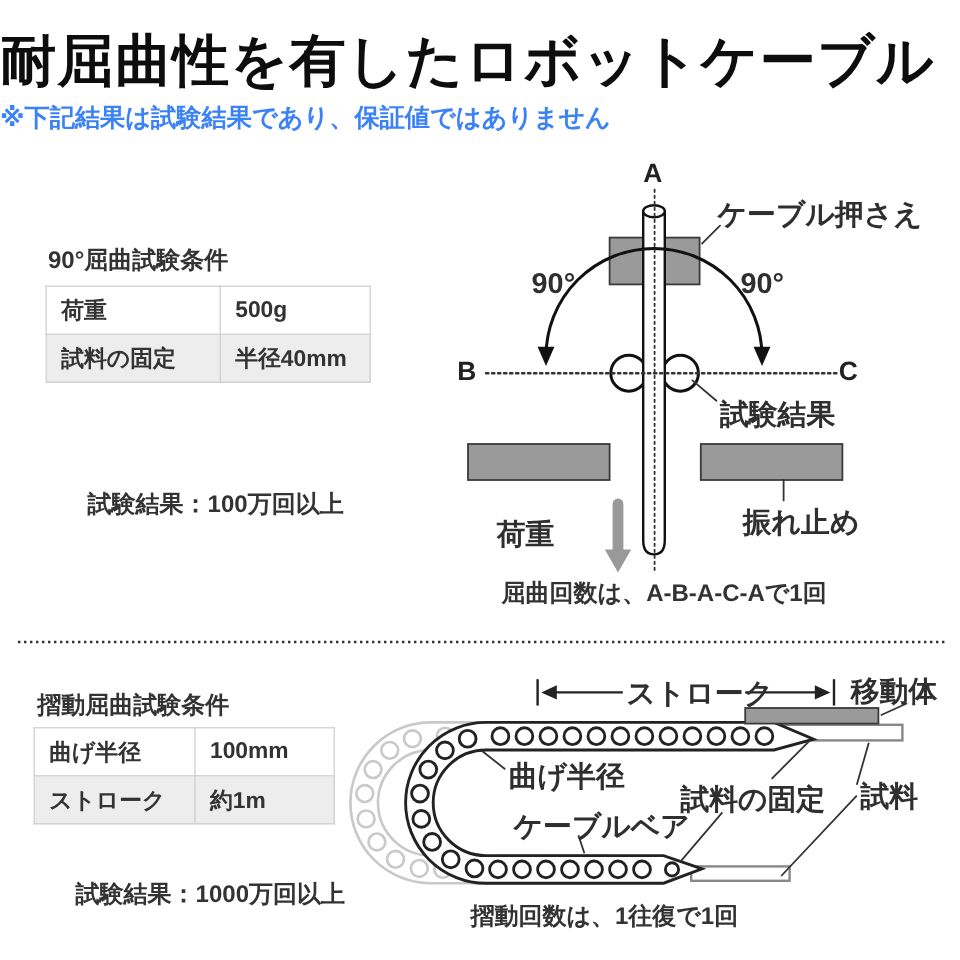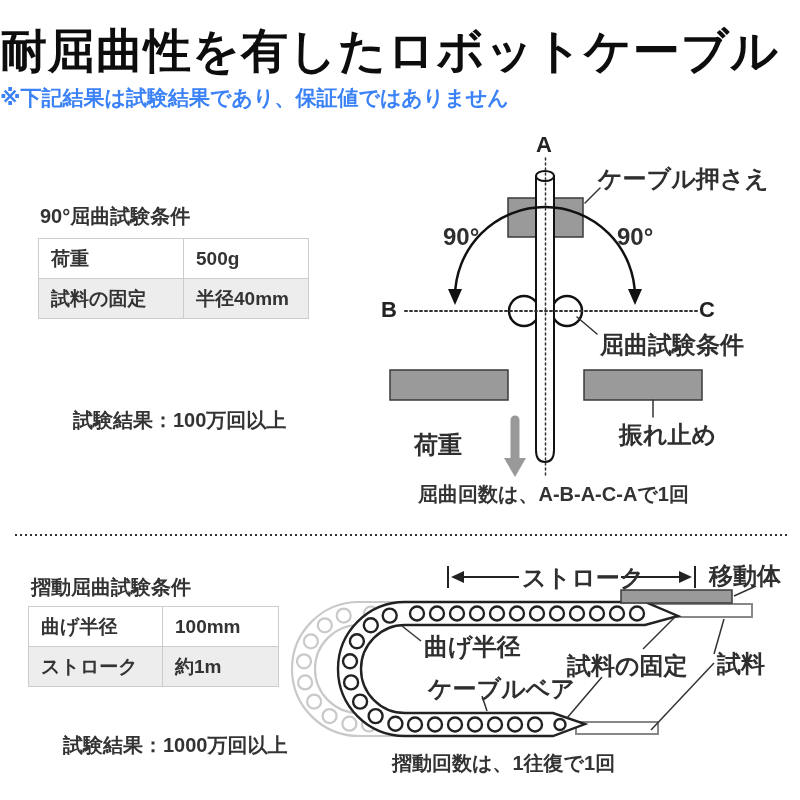--- a/index.html
+++ b/index.html
@@ -187,21 +187,21 @@
 </tbody>
   </table>
 <div class="abs result" style="left:38px;top:407px;">試験結果：100万回以上</div>
 
 <div class="abs lbl big" style="left:536px;top:132px;">A</div>
 <div class="abs lbl" style="left:598px;top:163px;">ケーブル押さえ</div>
 <div class="abs lbl" style="left:443px;top:223px;">90°</div>
 <div class="abs lbl" style="left:617px;top:223px;">90°</div>
 <div class="abs lbl big" style="left:381px;top:297px;">B</div>
 <div class="abs lbl big" style="left:699px;top:297px;">C</div>
-<div class="abs lbl" style="left:600px;top:329px;">屈曲試験条件</div>
+<div class="abs lbl" style="left:600px;top:329px;">試験結果</div>
 <div class="abs lbl" style="left:414px;top:429px;">荷重</div>
 <div class="abs lbl" style="left:619px;top:419px;">振れ止め</div>
 <div class="abs caption" style="left:418px;top:481px;text-align:center;">屈曲回数は、A-B-A-C-Aで1回</div>
 
 <div class="abs sec-head" style="left:31px;top:574px;">摺動屈曲試験条件</div>
 <table id="table2" class="abs cond">
   <tbody>
       <tr>
     <td class="c1">曲げ半径</td>
     <td class="c2">100mm</td>

